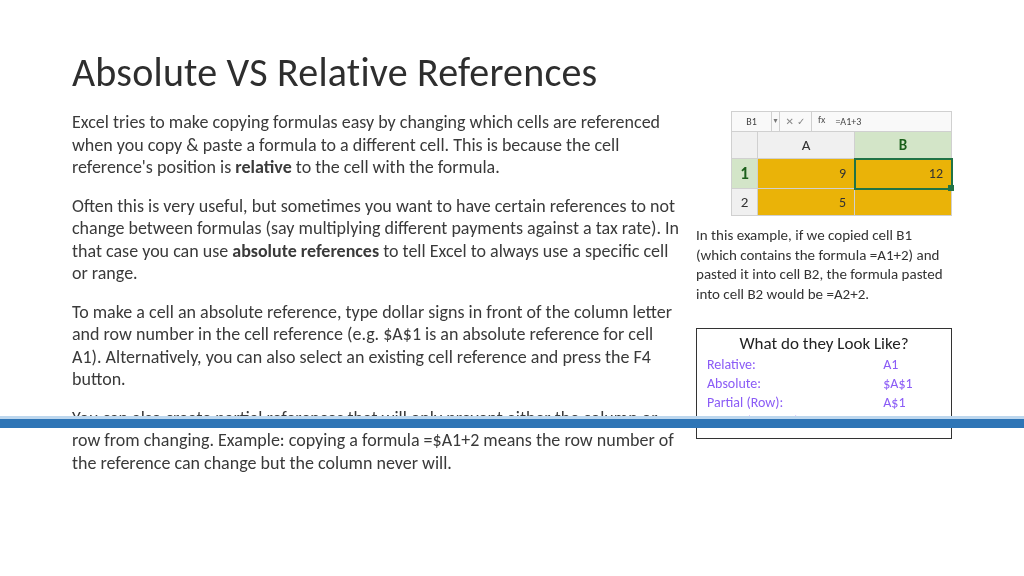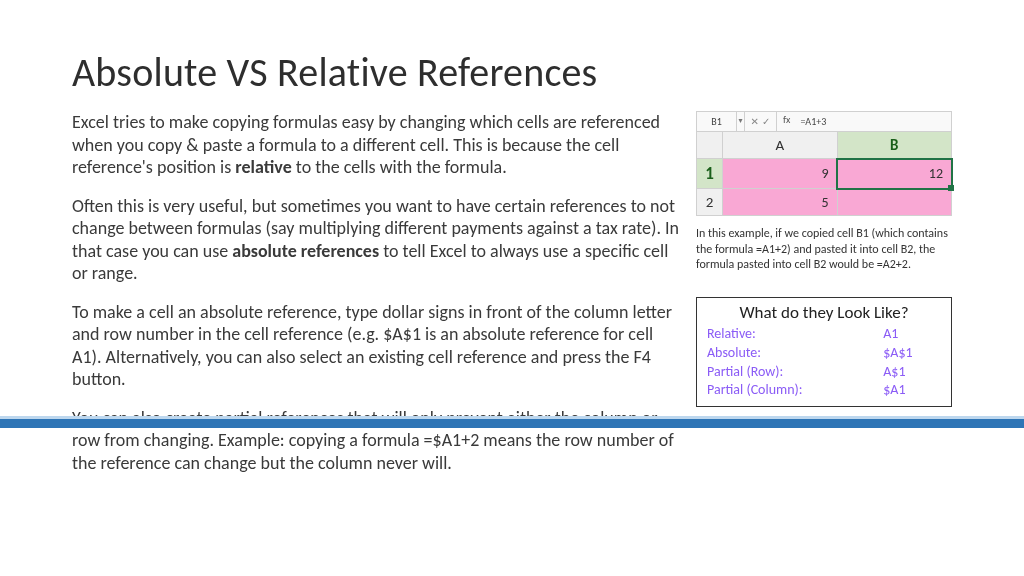--- a/index.html
+++ b/index.html
@@ -47,22 +47,23 @@
     font-size: 18px;
     line-height: 1.25;
     color: #3a3a3a;
     margin-bottom: 16px;
   }
 
   .para b { font-weight: 700; }
 
   
   .excel-mini {
-    background: #f9a8d4;
+    background: #eab308;
     margin-bottom: 10px;
+    margin-left: 35px;
   }
 
   .formula-bar {
     display: flex;
     align-items: center;
     font-size: 10px;
     color: #444;
     border: 1px solid #d0d0d0;
     border-bottom: none;
     background: #f9f9f9;
@@ -158,21 +159,21 @@
   }
   .sheet td.selected::after{
     content:"";
     position:absolute;
     right:-3px; bottom:-3px;
     width:6px; height:6px;
     background:#217346;
   }
 
   .caption {
-    font-size: 12px;
+    font-size: 15px;
     line-height: 1.3;
     color: #333;
     margin-bottom: 10px;
   }
 
   .lookbox {
     border: 1.5px solid #333;
     padding: 4px 10px 6px 10px;
     margin-top: 24px;
   }
@@ -210,21 +211,21 @@
 
 <div class="slide">
 
   <h1 class="title">Absolute VS Relative References</h1>
 
   <div class="columns">
 
     <div class="left-col">
 
       <p class="para">
-        <span>Excel tries to make copying formulas easy by changing which cells are referenced when you copy &amp; paste a formula to a different cell. This is because the cell reference's position is </span><b>relative</b><span> to the cells with the formula.</span>
+        <span>Excel tries to make copying formulas easy by changing which cells are referenced when you copy &amp; paste a formula to a different cell. This is because the cell reference's position is </span><b>relative</b><span> to the cell with the formula.</span>
       </p>
 
       <p class="para">
         <span>Often this is very useful, but sometimes you want to have certain references to not change between formulas (say multiplying different payments against a tax rate). In that case you can use </span><b>absolute references</b><span> to tell Excel to always use a specific cell or range.</span>
       </p>
 
       <p class="para">To make a cell an absolute reference, type dollar signs in front of the column letter and row number in the cell reference (e.g. $A$1 is an absolute reference for cell A1). Alternatively, you can also select an existing cell reference and press the F4 button.</p>
 
       <p class="para">You can also create partial references that will only prevent either the column or row from changing. Example: copying a formula =$A1+2 means the row number of the reference can change but the column never will.</p>
 

